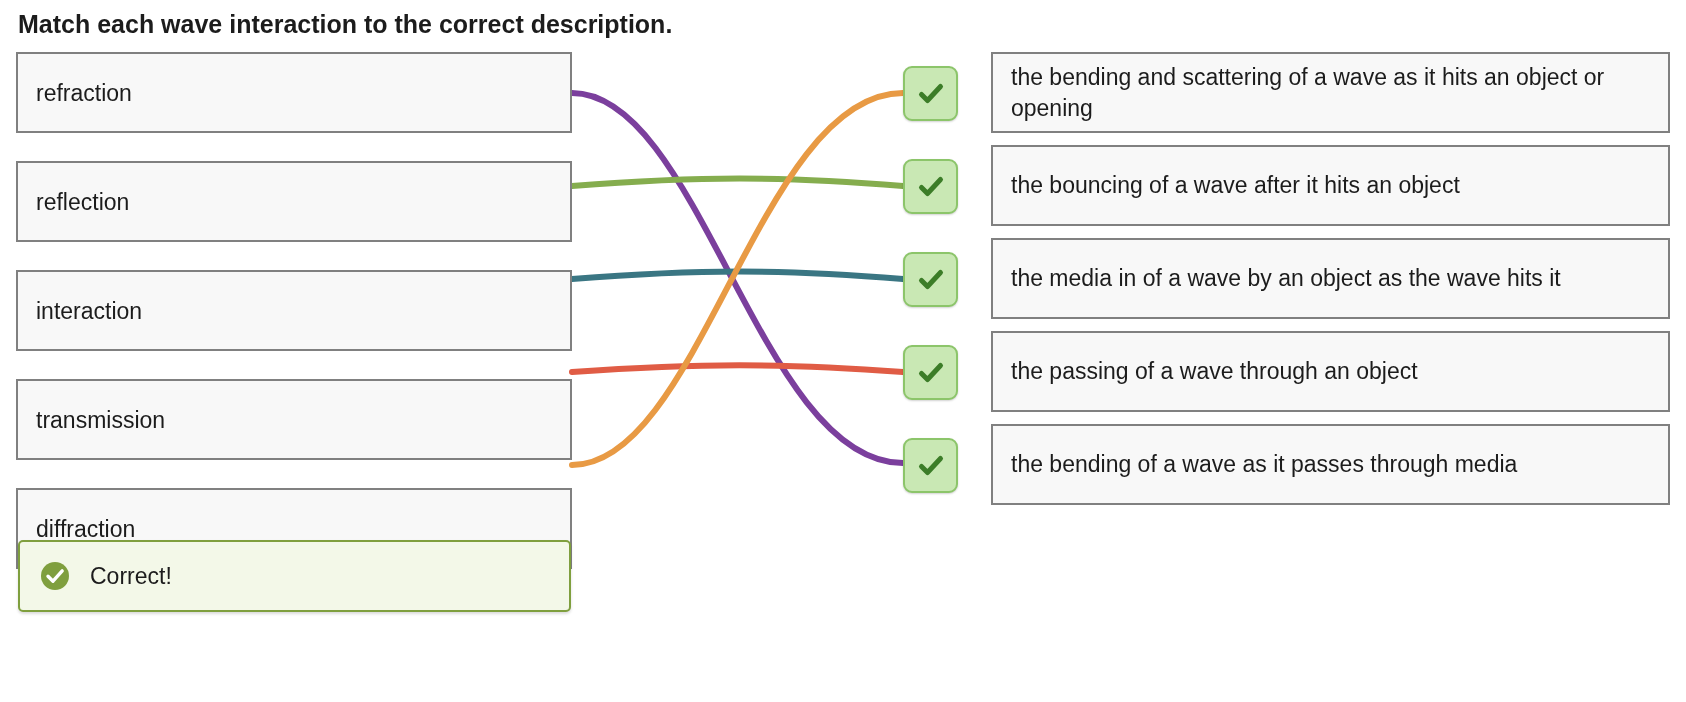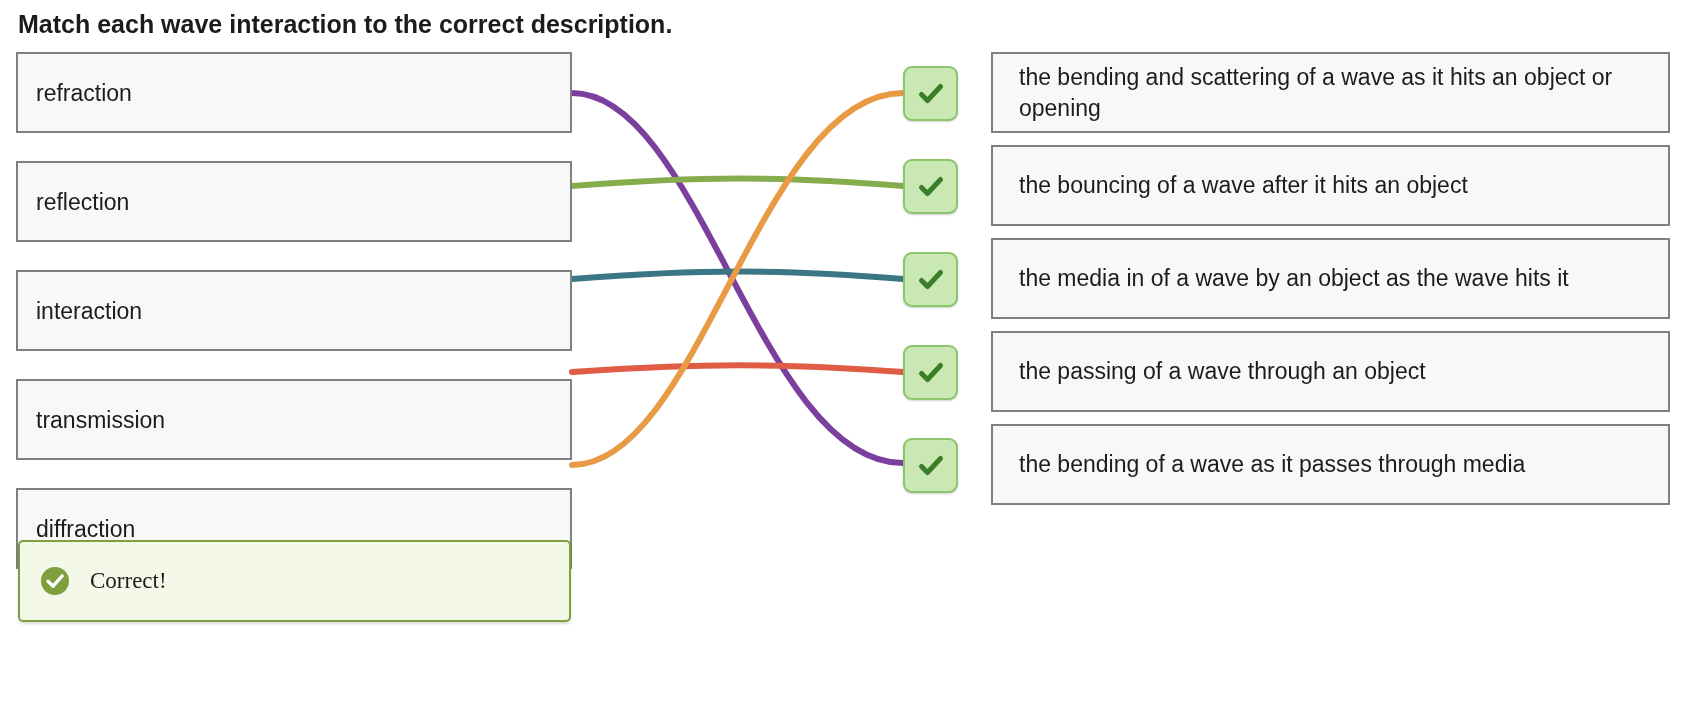--- a/index.html
+++ b/index.html
@@ -71,21 +71,21 @@
   .desc-box {
     position: relative;
     box-sizing: border-box;
     width: 679px;
     height: 81px;
     margin-bottom: 12px;
     background: #f8f8f8;
     border: 2px solid #808080;
     display: flex;
     align-items: center;
-    padding: 0 26px;
+    padding: 0 18px;
   }
   .desc-label {
     font-size: 23px;
     line-height: 31px;
     color: #1c1c1c;
   }
 
   
   #check-column {
     position: absolute;
@@ -122,29 +122,28 @@
     pointer-events: none;
   }
 
   
   #feedback {
     position: absolute;
     left: 18px;
     top: 540px;
     box-sizing: border-box;
     width: 553px;
-    height: 82px;
+    height: 72px;
     background: #f3f8e8;
     border: 2px solid #7f9f3e;
     border-radius: 5px;
     display: flex;
     align-items: center;
     padding: 0 20px;
     box-shadow: 0 2px 3px rgba(0,0,0,0.14);
-    font-family: Liberation Serif, serif;
   }
   #feedback .fb-icon {
     width: 30px;
     height: 30px;
     margin-right: 20px;
     flex: 0 0 auto;
   }
   #feedback .fb-text {
     font-size: 23px;
     color: #1c1c1c;

